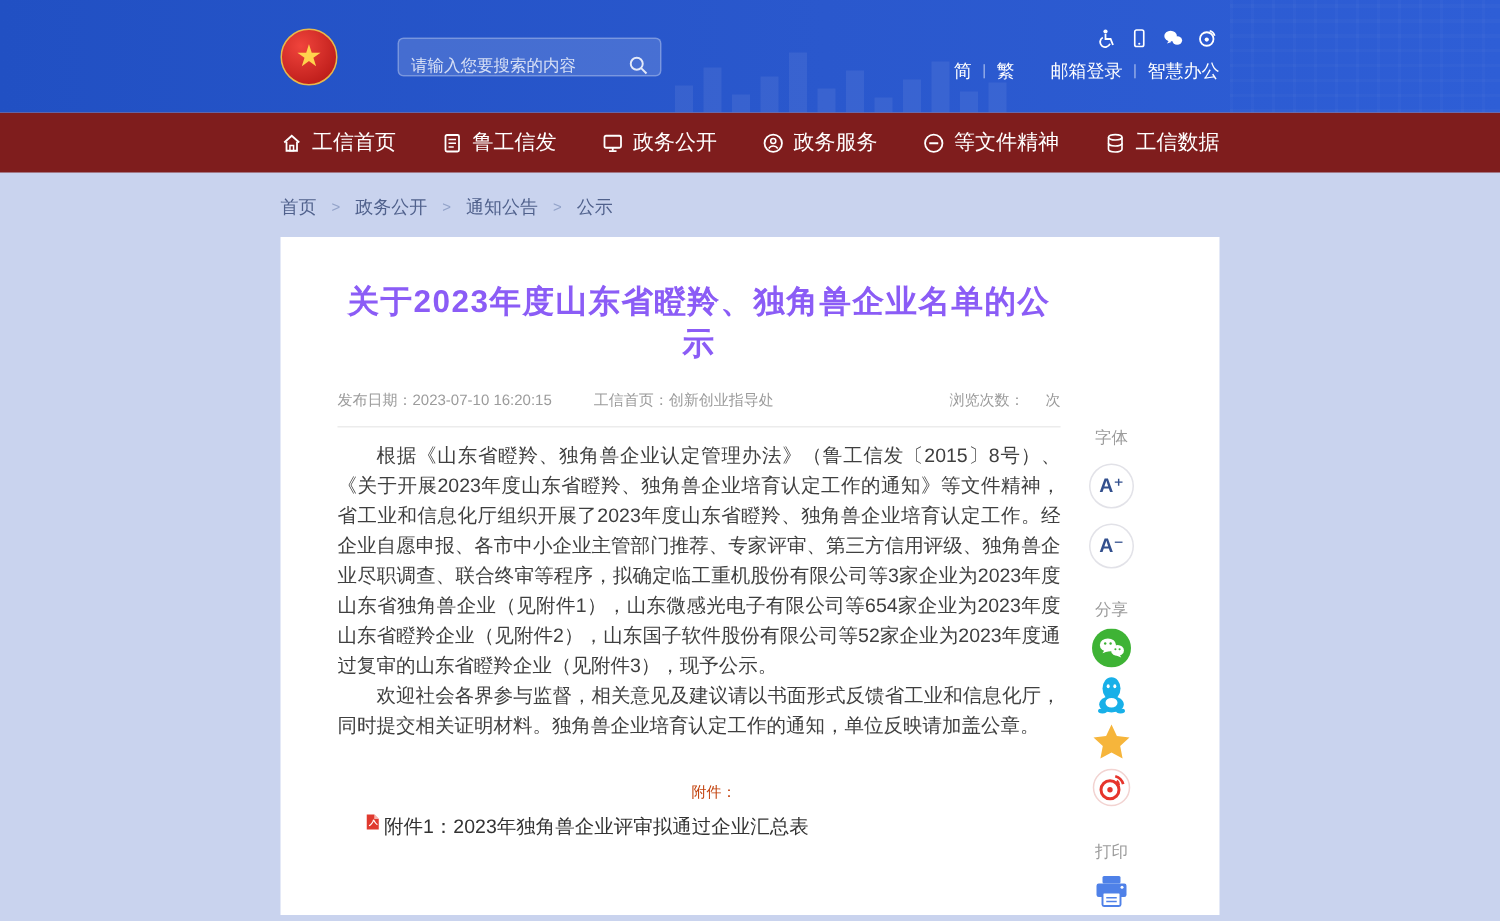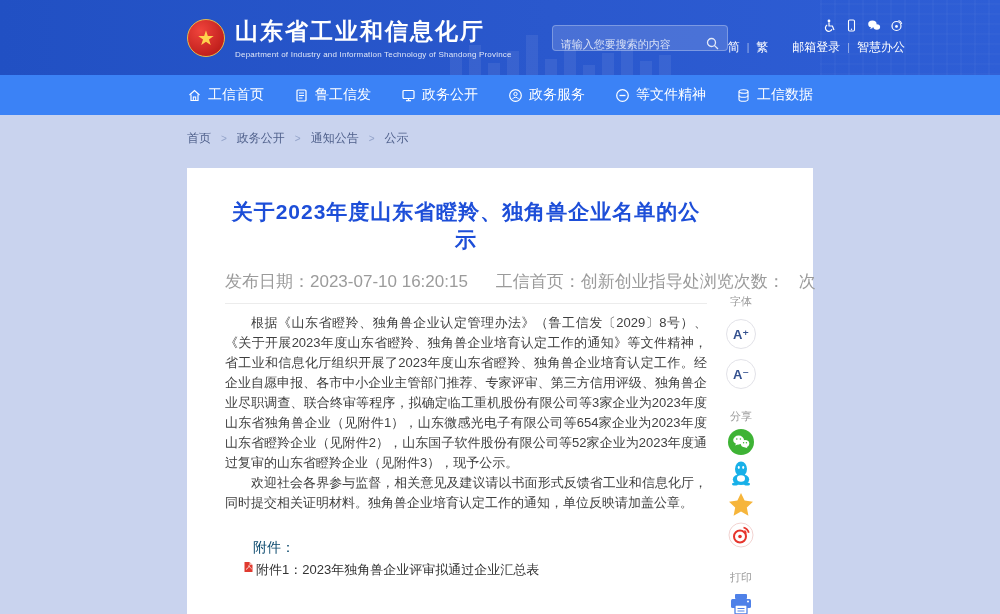--- a/index.html
+++ b/index.html
@@ -58,48 +58,48 @@
   .search-glyph { flex:0 0 auto; display:flex; }
 
   .header-right { margin-left:auto; display:flex; flex-direction:column; align-items:flex-end; gap:7px; }
   .quick-icons { display:flex; gap:9px; padding-right:2px; }
   .quick-icons .qi { display:flex; cursor:pointer; }
   .lang-row { display:flex; align-items:center; gap:7px; color:#fff; font-size:12px; white-space:nowrap; }
   .lang-row .sep { color:rgba(255,255,255,0.55); font-size:10px; }
   .lang-row span[data-interactable="true"] { cursor:pointer; }
 
   
-  .nav-bar { height:40px; background:#3b82f6; }
+  .nav-bar { height:40px; background:#7f1d1d; }
   .nav-inner { display:flex; justify-content:space-between; align-items:center; height:40px; }
   .nav-item { display:flex; align-items:center; gap:6px; color:#fff; font-size:14px; cursor:pointer; white-space:nowrap; }
   .nav-item svg { display:block; }
 
   
-  .crumbs { padding:15px 0 21px; font-size:12px; color:#50618c; display:flex; align-items:center; gap:10px; }
+  .crumbs { padding:15px 0 11px; font-size:12px; color:#50618c; display:flex; align-items:center; gap:10px; }
   .crumbs .bsep { color:#93a3c9; font-size:10px; }
   .crumbs span[data-interactable="true"] { cursor:pointer; }
 
   
   .card { background:#fff; min-height:452px; display:flex; }
   .article { flex:1; padding:30px 0 40px 38px; width:520px; max-width:520px; }
 
-  .art-title { font-size:21px; font-weight:bold; color:#1d4ed8; text-align:center; letter-spacing:1px; line-height:1.35; }
-  .meta-row { display:flex; align-items:center; margin-top:15px; font-size:17px; color:#9b9b9b; white-space:nowrap; }
+  .art-title { font-size:21px; font-weight:bold; color:#8b5cf6; text-align:center; letter-spacing:1px; line-height:1.35; }
+  .meta-row { display:flex; align-items:center; margin-top:15px; font-size:10px; color:#9b9b9b; white-space:nowrap; }
   .meta-row .m2 { margin-left:28px; }
   .meta-views { margin-left:auto; }
   .meta-views .unit { margin-left:14px; }
   .meta-divider { border-bottom:1px solid #ececec; margin-top:10px; }
 
   .body-text { margin-top:9px; font-size:13px; line-height:20px; color:#3f3f3f; text-align:justify; }
   .body-text p { text-indent:2em; }
 
   .contacts p { text-indent:2em; font-size:13px; line-height:19px; color:#3f3f3f; }
 
   .attachments { margin-top:25px; }
-  .att-label { text-indent:2em; font-size:14px; color:#0c4a6e; line-height:19px; }
+  .att-label { text-indent:2em; font-size:10px; color:#c2410c; line-height:19px;text-align:center; }
   .att-row { margin-left:18px; display:flex; align-items:flex-start; margin-top:3px; cursor:pointer; line-height:19px; }
   .att-row svg { margin-top:1px; margin-right:2px; flex:0 0 auto; }
   .att-row span { font-size:13px; color:#333; }
 
   
   .toolbar { width:68px; flex:0 0 auto; padding-top:126px; display:flex; flex-direction:column; align-items:center; }
   .tb-label { font-size:11px; color:#9b9b9b; }
   .font-btn {
     width:30px; height:30px; border-radius:50%;
     border:1px solid #e2e2e8; background:#fff; color:#33508e;
@@ -128,24 +128,20 @@
       <div style="height:22px"></div>
     <div style="height:34px"></div>
       <div style="height:14px"></div>
       <div style="height:20px"></div>
   </div>
   <div class="digit-haze" data-interactable="false"></div>
   <div class="shell top-inner">
     <div class="emblem" data-interactable="false">
         <span>★</span>
       </div>
-    <div class="brand" data-interactable="false">
-      <div class="brand-title" data-interactable="false">山东省工业和信息化厅</div>
-      <div class="brand-sub" data-interactable="false">Department of Industry and Information Technology of Shandong Province</div>
-    </div>
     <div class="search-box" data-interactable="true">
       <input type="text" data-interactable="true" placeholder="请输入您要搜索的内容" style="">
       <span class="search-glyph" data-interactable="true">
         <svg width="13" height="13" viewBox="0 0 13 13">
           <circle cx="5.5" cy="5.5" r="4" fill="none" stroke="rgba(255,255,255,.85)" stroke-width="1.3"></circle>
           <line x1="8.6" y1="8.6" x2="12" y2="12" stroke="rgba(255,255,255,.85)" stroke-width="1.3"></line>
         </svg>
       </span>
     </div>
     <div class="header-right" data-interactable="false">
@@ -278,21 +274,21 @@
         <span class="m2">
           <span data-interactable="false">工信首页：</span><span data-interactable="false">创新创业指导处</span>
         </span>
         <span class="meta-views">
           <span data-interactable="false">浏览次数：</span><span class="unit" data-interactable="false">次</span>
         </span>
       </div>
       <div class="meta-divider" data-interactable="false"></div>
 
       <div class="body-text" data-interactable="false">
-        <p data-interactable="false">根据《山东省瞪羚、独角兽企业认定管理办法》（鲁工信发〔2029〕8号）、《关于开展2023年度山东省瞪羚、独角兽企业培育认定工作的通知》等文件精神，省工业和信息化厅组织开展了2023年度山东省瞪羚、独角兽企业培育认定工作。经企业自愿申报、各市中小企业主管部门推荐、专家评审、第三方信用评级、独角兽企业尽职调查、联合终审等程序，拟确定临工重机股份有限公司等3家企业为2023年度山东省独角兽企业（见附件1），山东微感光电子有限公司等654家企业为2023年度山东省瞪羚企业（见附件2），山东国子软件股份有限公司等52家企业为2023年度通过复审的山东省瞪羚企业（见附件3），现予公示。</p>
+        <p data-interactable="false">根据《山东省瞪羚、独角兽企业认定管理办法》（鲁工信发〔2015〕8号）、《关于开展2023年度山东省瞪羚、独角兽企业培育认定工作的通知》等文件精神，省工业和信息化厅组织开展了2023年度山东省瞪羚、独角兽企业培育认定工作。经企业自愿申报、各市中小企业主管部门推荐、专家评审、第三方信用评级、独角兽企业尽职调查、联合终审等程序，拟确定临工重机股份有限公司等3家企业为2023年度山东省独角兽企业（见附件1），山东微感光电子有限公司等654家企业为2023年度山东省瞪羚企业（见附件2），山东国子软件股份有限公司等52家企业为2023年度通过复审的山东省瞪羚企业（见附件3），现予公示。</p>
         <p data-interactable="false">欢迎社会各界参与监督，相关意见及建议请以书面形式反馈省工业和信息化厅，同时提交相关证明材料。独角兽企业培育认定工作的通知，单位反映请加盖公章。</p>
       </div>
 
 
       <div class="attachments" data-interactable="false">
         <div class="att-label" data-interactable="false">附件：</div>
 
         <div class="att-row" data-interactable="true">
           <svg width="11" height="12" viewBox="0 0 11 12">
             <path d="M1.5 1 h5 l3 3 v7 h-8 z" fill="#e03a2f"></path>

